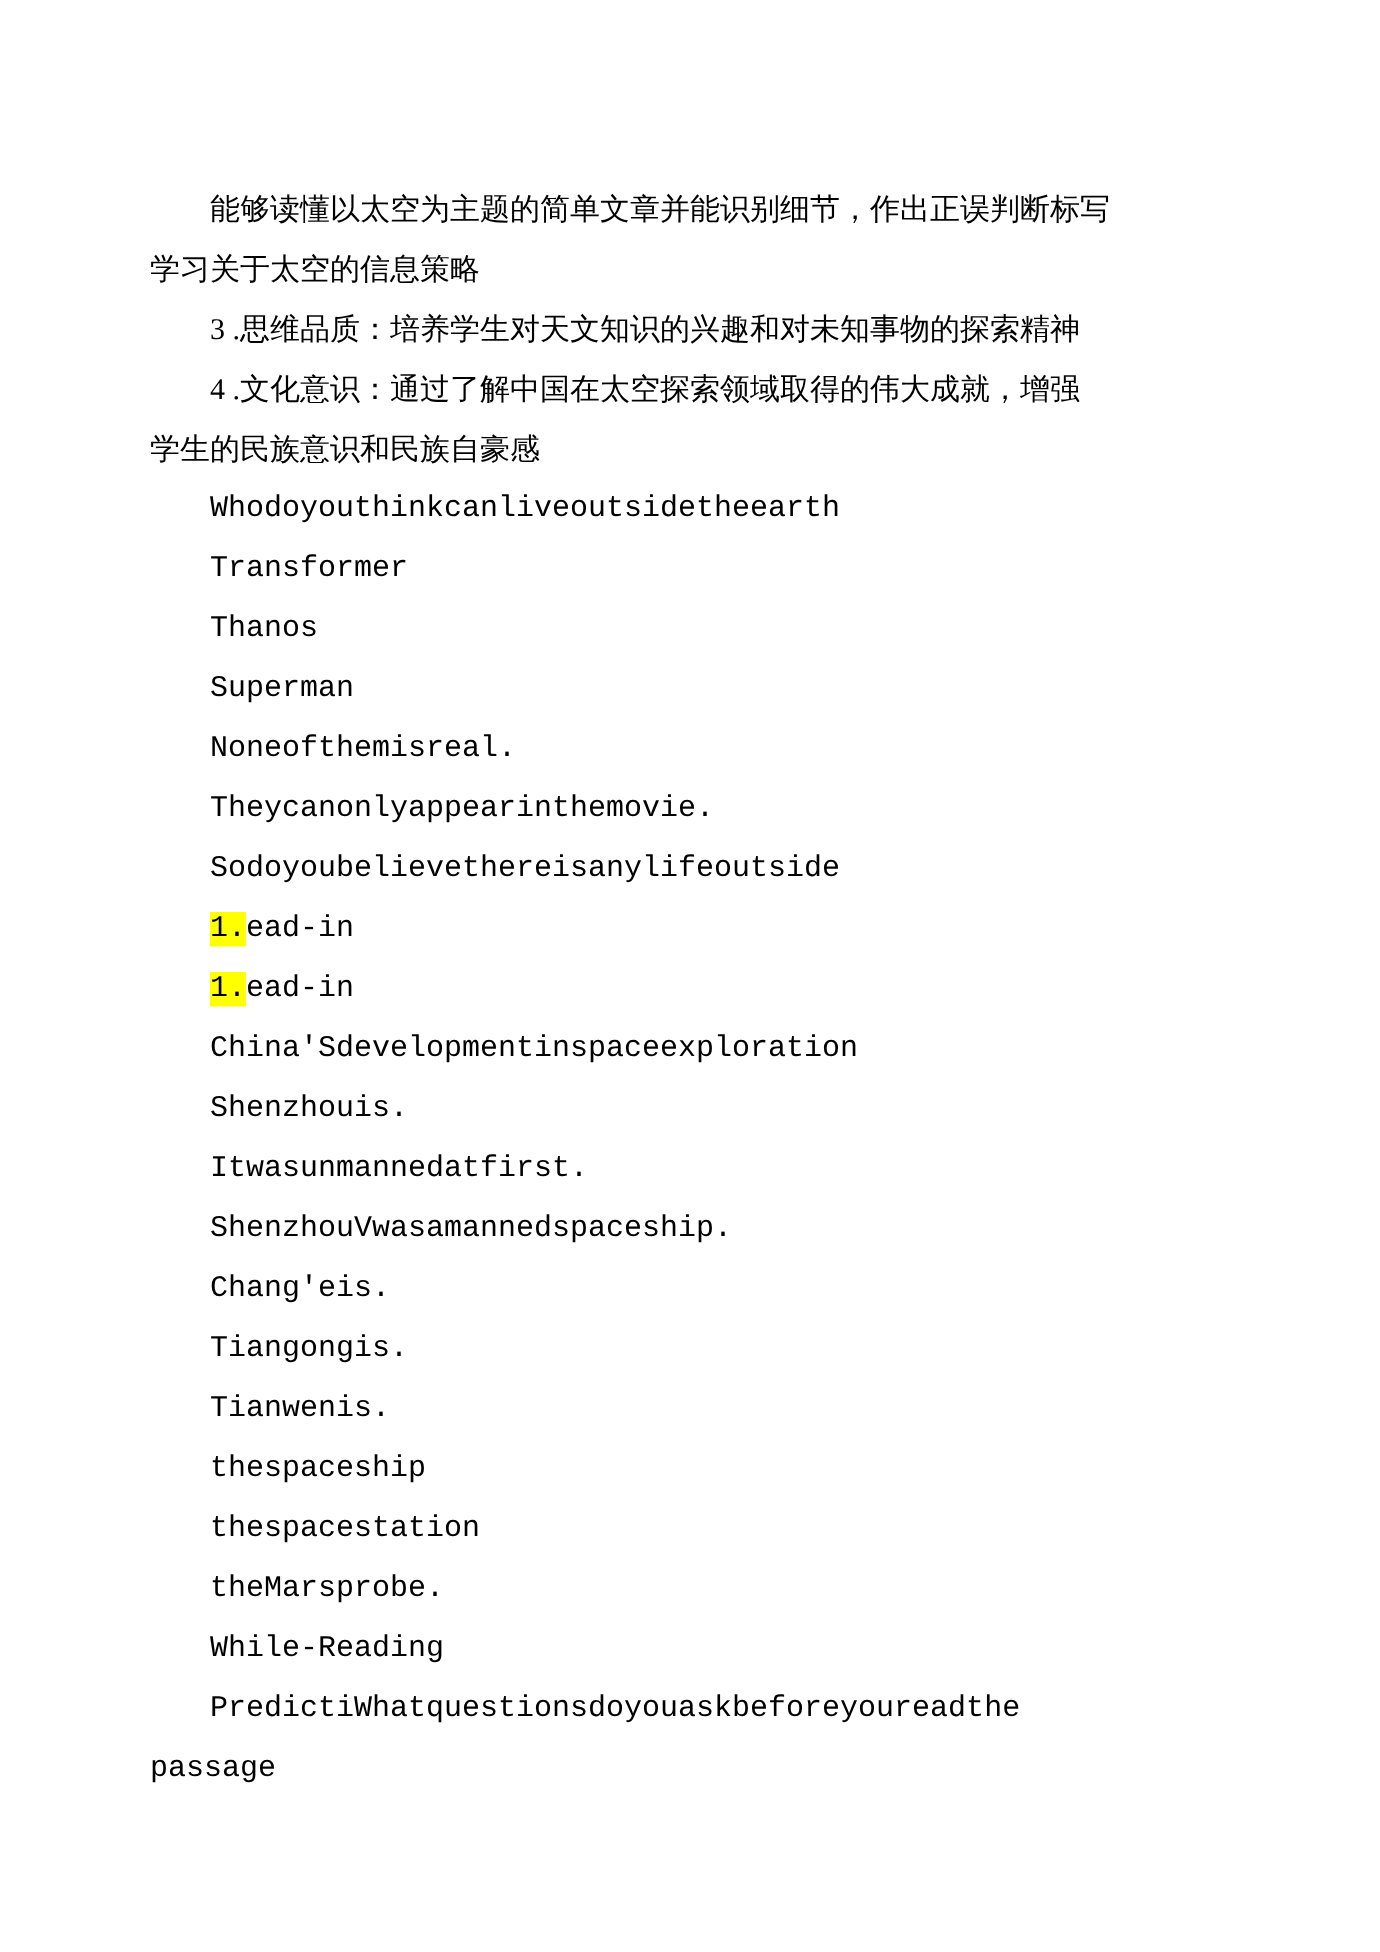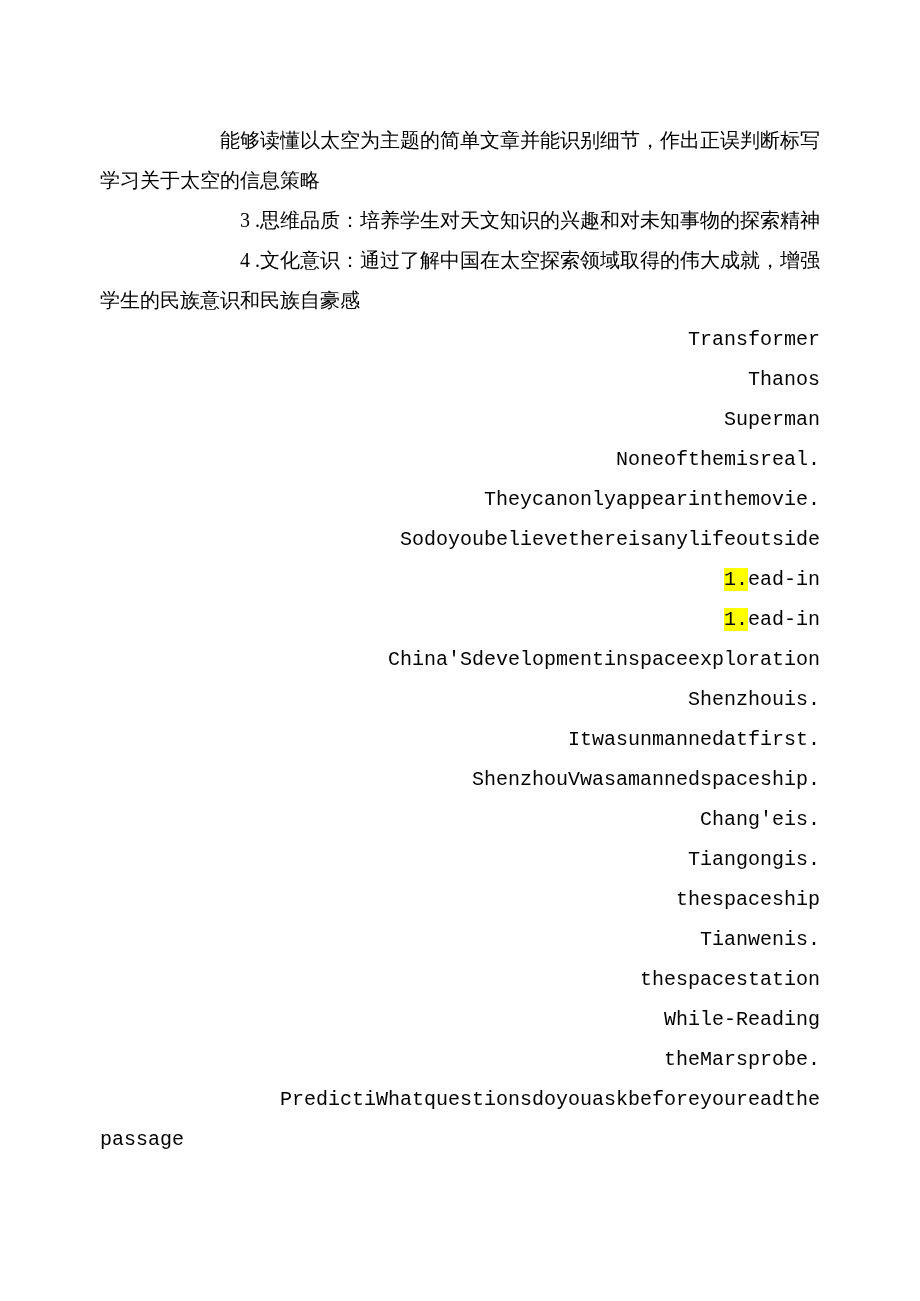--- a/index.html
+++ b/index.html
@@ -11,21 +11,20 @@
   }
   .page {
     padding: 120px 100px 80px 100px;
     font-size: 20px;
     line-height: 2.0;
     color: #000;
   }
   .para {
     text-indent: 2em;
     margin: 0;
-    text-align: right;
   }
   .para-no-indent {
     text-indent: 0;
     margin: 0;
   }
   .mono {
     font-family: "Courier New", monospace;
     letter-spacing: 0px;
   }
   .highlight {
@@ -34,34 +33,35 @@
 </style>
 </head>
 <body>
 
 <div class="page" id="page-root">
     <p class="para">能够读懂以太空为主题的简单文章并能识别细节，作出正误判断标写</p>
     <p class="para-no-indent">学习关于太空的信息策略</p>
     <p class="para">3 .思维品质：培养学生对天文知识的兴趣和对未知事物的探索精神</p>
     <p class="para">4 .文化意识：通过了解中国在太空探索领域取得的伟大成就，增强</p>
     <p class="para-no-indent">学生的民族意识和民族自豪感</p>
+    <p class="para mono">Whodoyouthinkcanliveoutsidetheearth</p>
     <p class="para mono">Transformer</p>
     <p class="para mono">Thanos</p>
     <p class="para mono">Superman</p>
     <p class="para mono">Noneofthemisreal.</p>
     <p class="para mono">Theycanonlyappearinthemovie.</p>
     <p class="para mono">Sodoyoubelievethereisanylifeoutside</p>
     <p class="para mono"><span class="highlight">1.</span><span>ead-in</span></p>
     <p class="para mono"><span class="highlight">1.</span><span>ead-in</span></p>
     <p class="para mono">China'Sdevelopmentinspaceexploration</p>
     <p class="para mono">Shenzhouis.</p>
     <p class="para mono">Itwasunmannedatfirst.</p>
     <p class="para mono">ShenzhouVwasamannedspaceship.</p>
     <p class="para mono">Chang'eis.</p>
     <p class="para mono">Tiangongis.</p>
+    <p class="para mono">Tianwenis.</p>
     <p class="para mono">thespaceship</p>
-    <p class="para mono">Tianwenis.</p>
     <p class="para mono">thespacestation</p>
+    <p class="para mono">theMarsprobe.</p>
     <p class="para mono">While-Reading</p>
-    <p class="para mono">theMarsprobe.</p>
     <p class="para mono">PredictiWhatquestionsdoyouaskbeforeyoureadthe</p>
     <p class="para-no-indent mono">passage</p>
   </div>
 
 </body></html>

